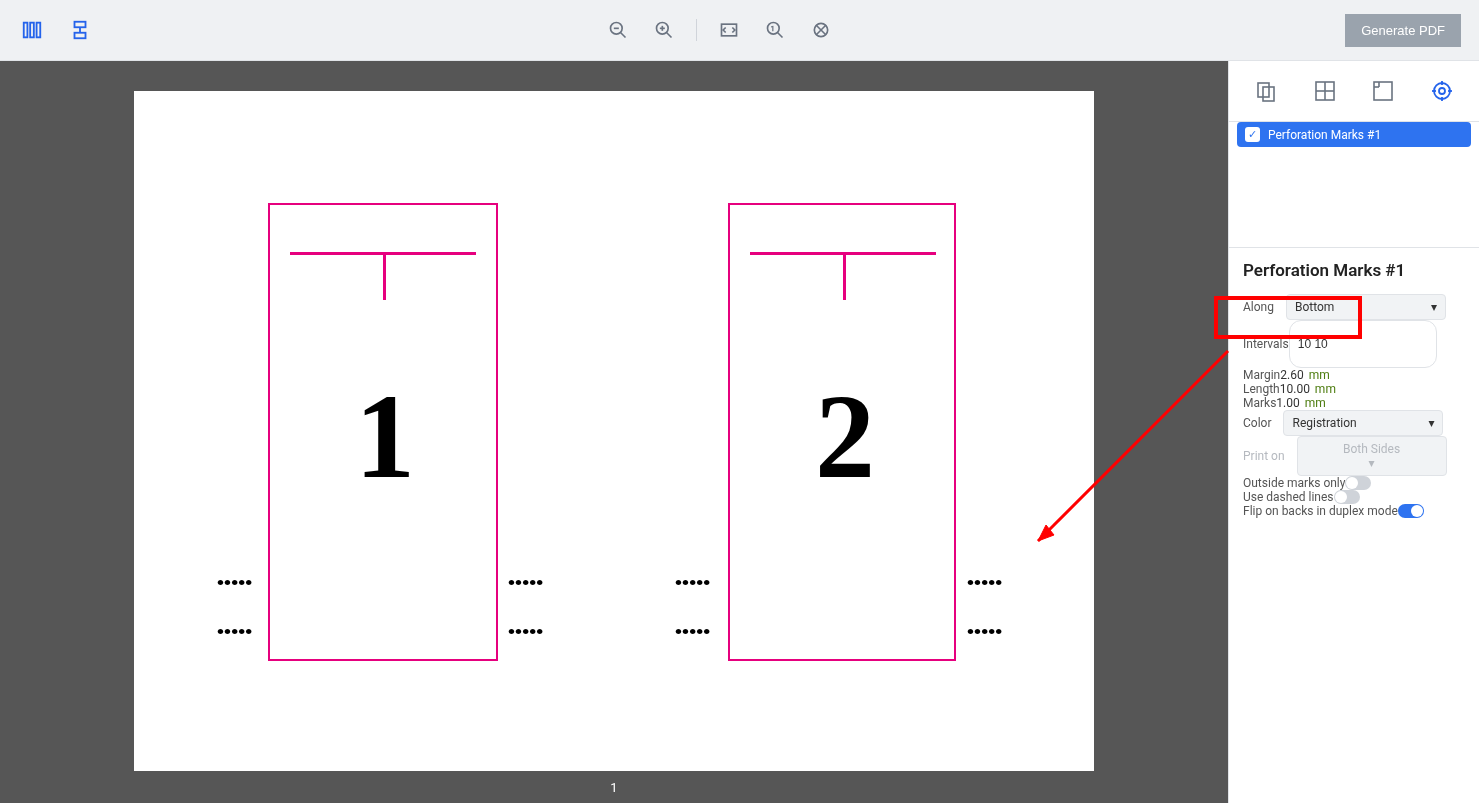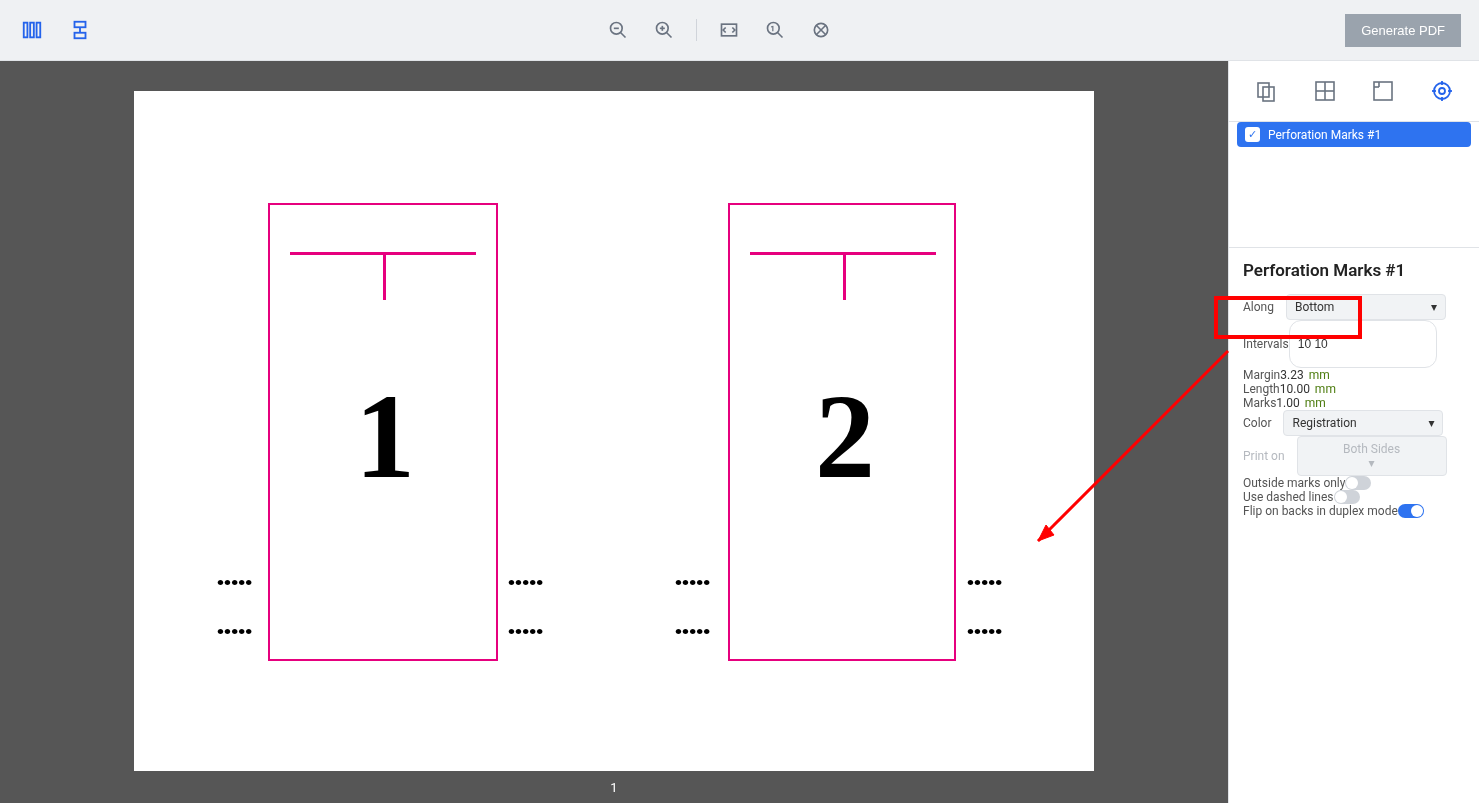--- a/index.html
+++ b/index.html
@@ -284,21 +284,21 @@
       </div>
 
       <div class="prop-row" style="position:relative">
         <label>Intervals</label>
         <input class="num-input" value="10 10" style="">
       </div>
       <div class="highlight-box" style="left:-15px;top:48px;width:148px;height:43px"></div>
 
       <div class="prop-row">
         <label>Margin</label>
-        <span class="val-unit"><span>3.23</span> <span class="unit">mm</span></span>
+        <span class="val-unit"><span>2.60</span> <span class="unit">mm</span></span>
       </div>
 
       <div class="prop-row">
         <label>Length</label>
         <span class="val-unit"><span>10.00</span> <span class="unit">mm</span></span>
       </div>
 
       <div class="prop-row">
         <label>Marks</label>
         <span class="val-unit"><span>1.00</span> <span class="unit">mm</span></span>

